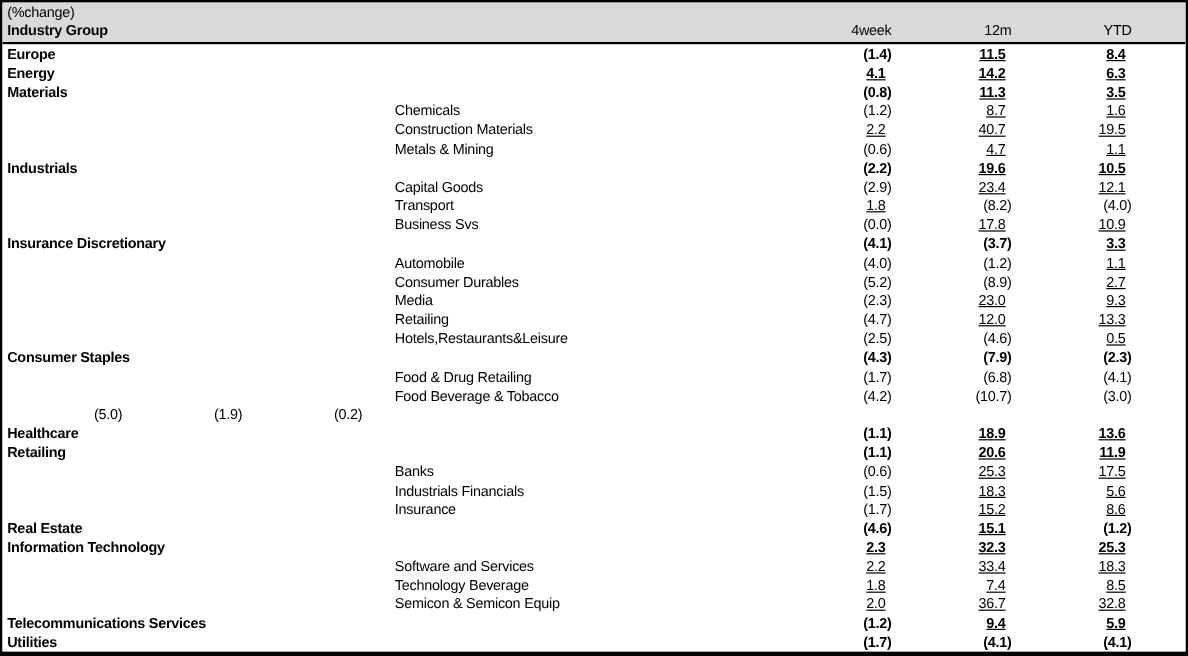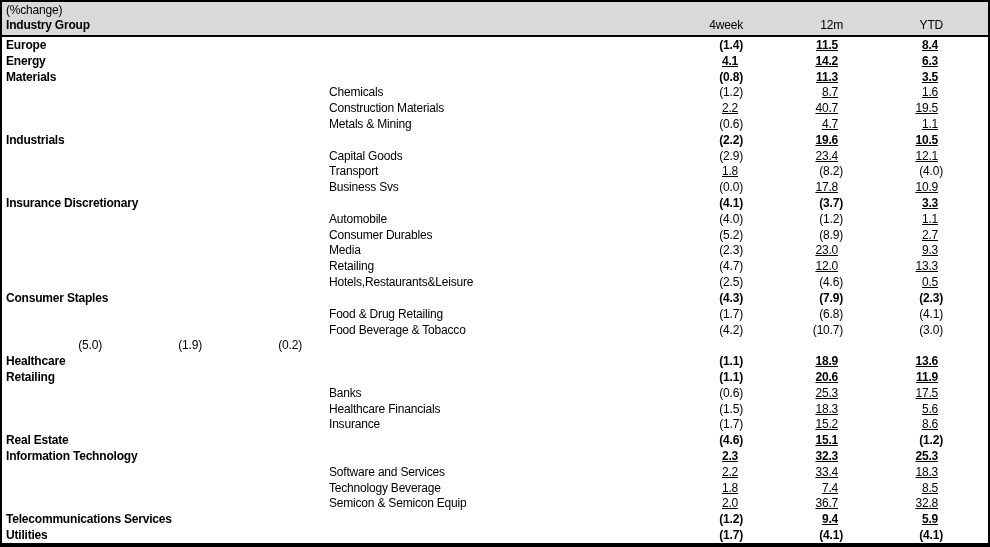--- a/index.html
+++ b/index.html
@@ -226,21 +226,21 @@
   </div>
 
   <div class="row sub">
     <div class="label">Banks</div>
     <div class="val">(0.6)</div>
     <div class="val pos">25.3</div>
     <div class="val pos">17.5</div>
   </div>
 
   <div class="row sub">
-    <div class="label">Healthcare Financials</div>
+    <div class="label">Industrials Financials</div>
     <div class="val">(1.5)</div>
     <div class="val pos">18.3</div>
     <div class="val pos">5.6</div>
   </div>
 
   <div class="row sub">
     <div class="label">Insurance</div>
     <div class="val">(1.7)</div>
     <div class="val pos">15.2</div>
     <div class="val pos">8.6</div>

